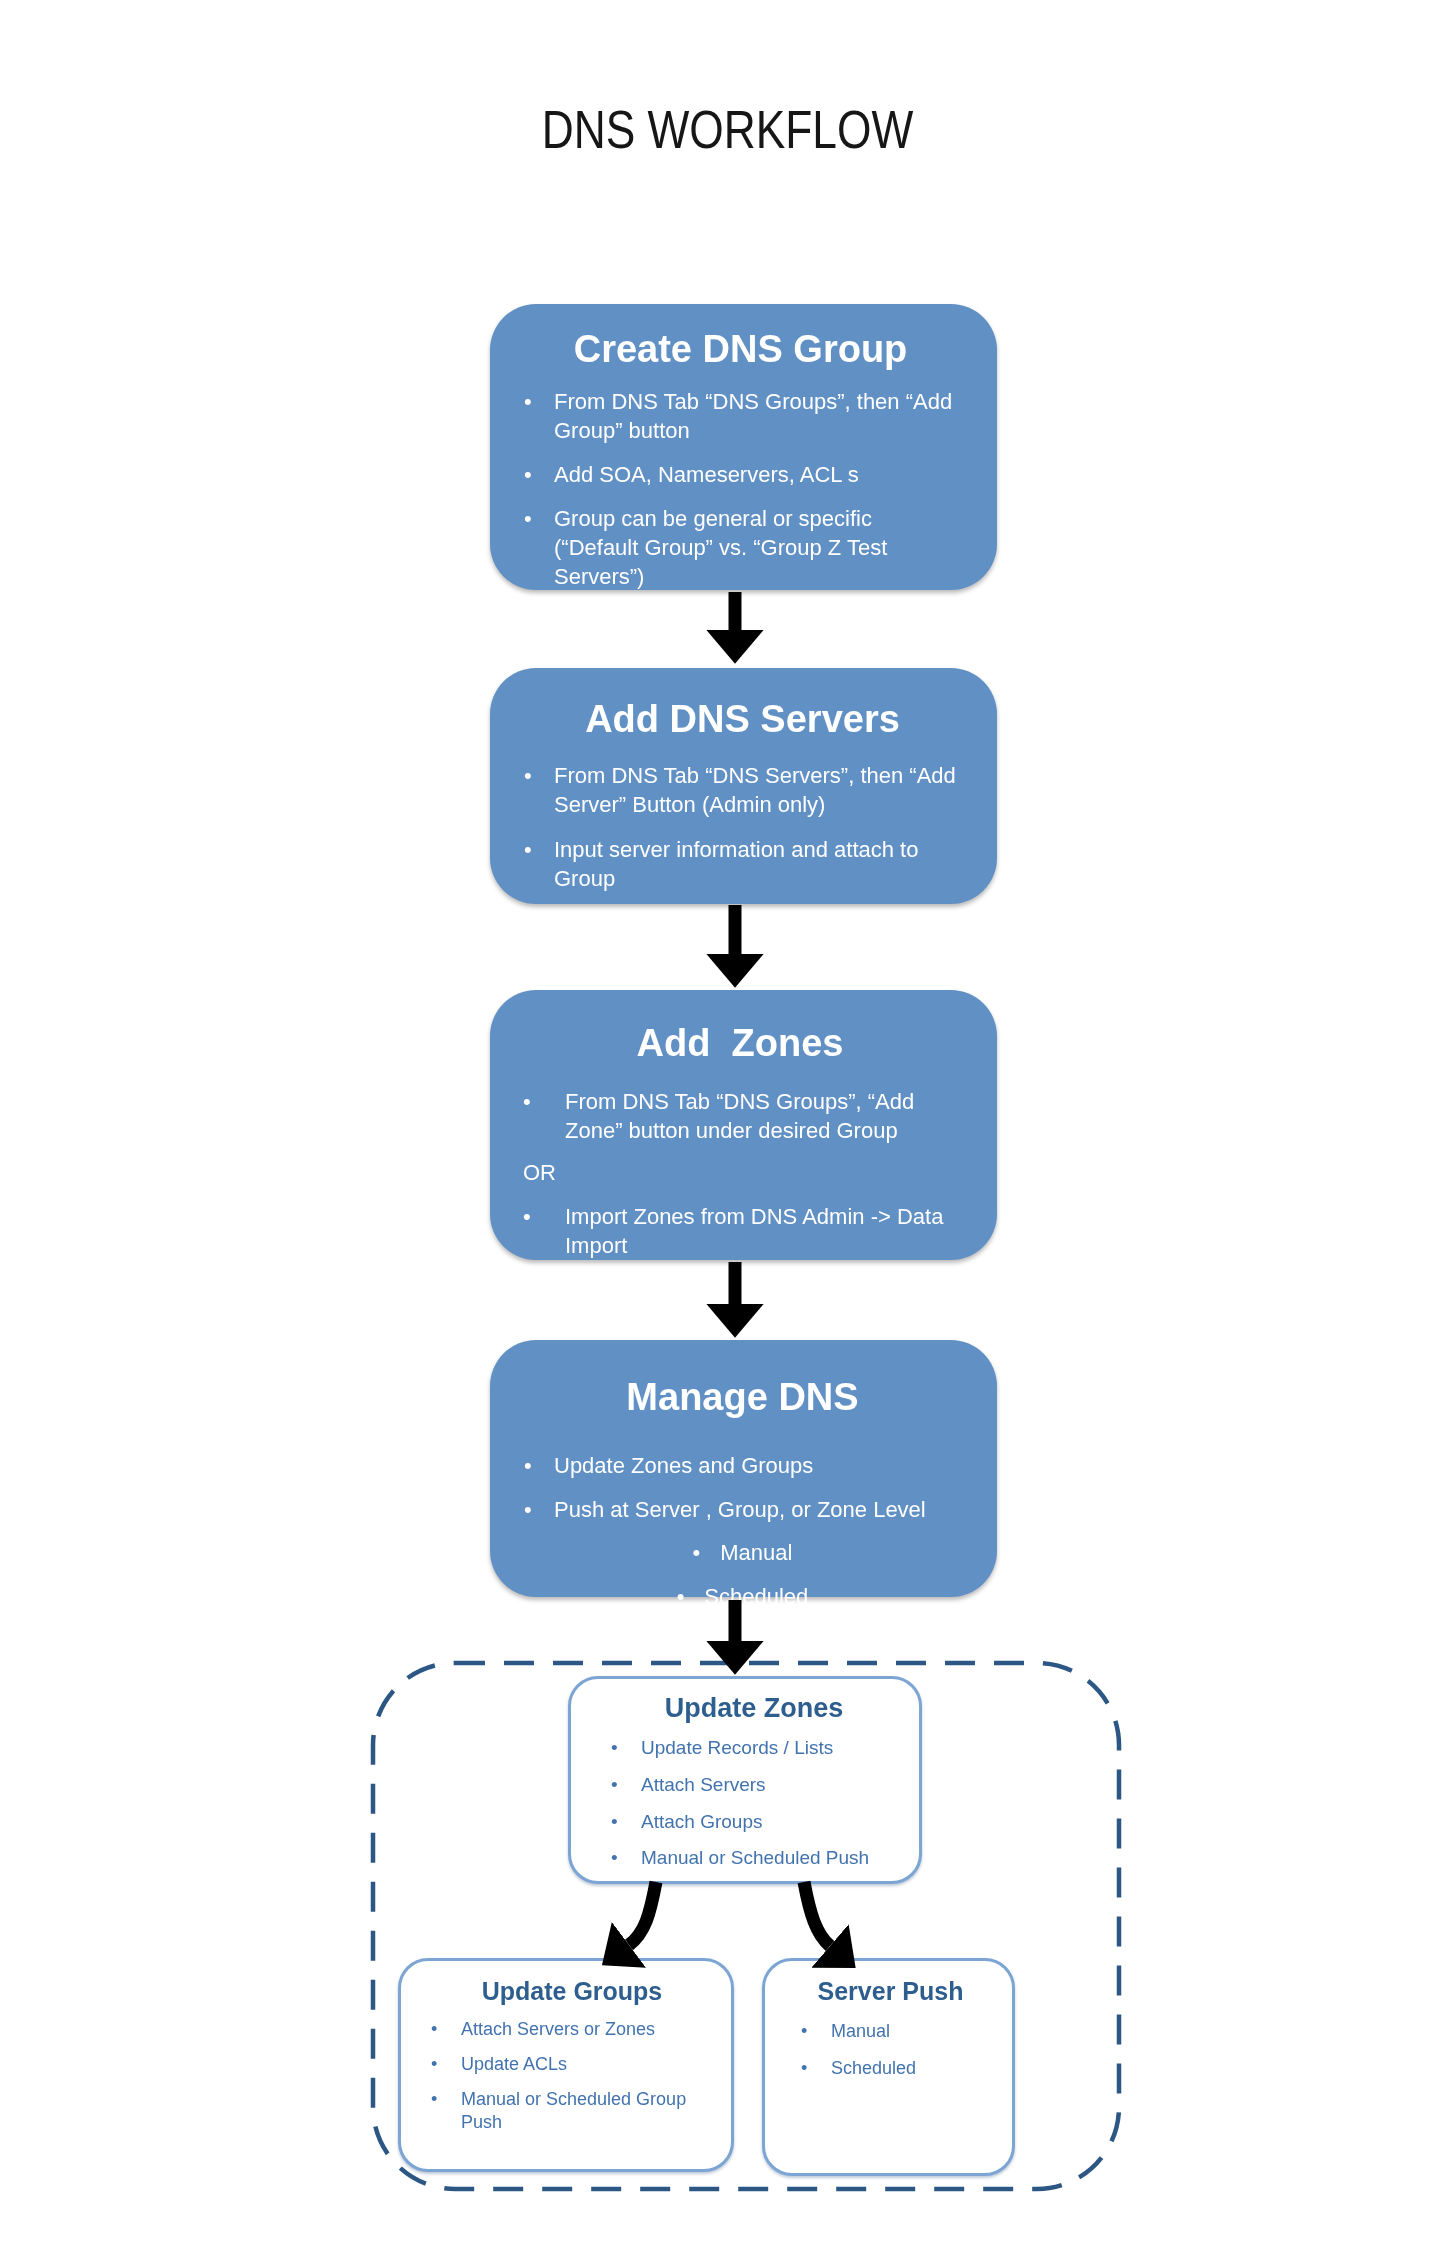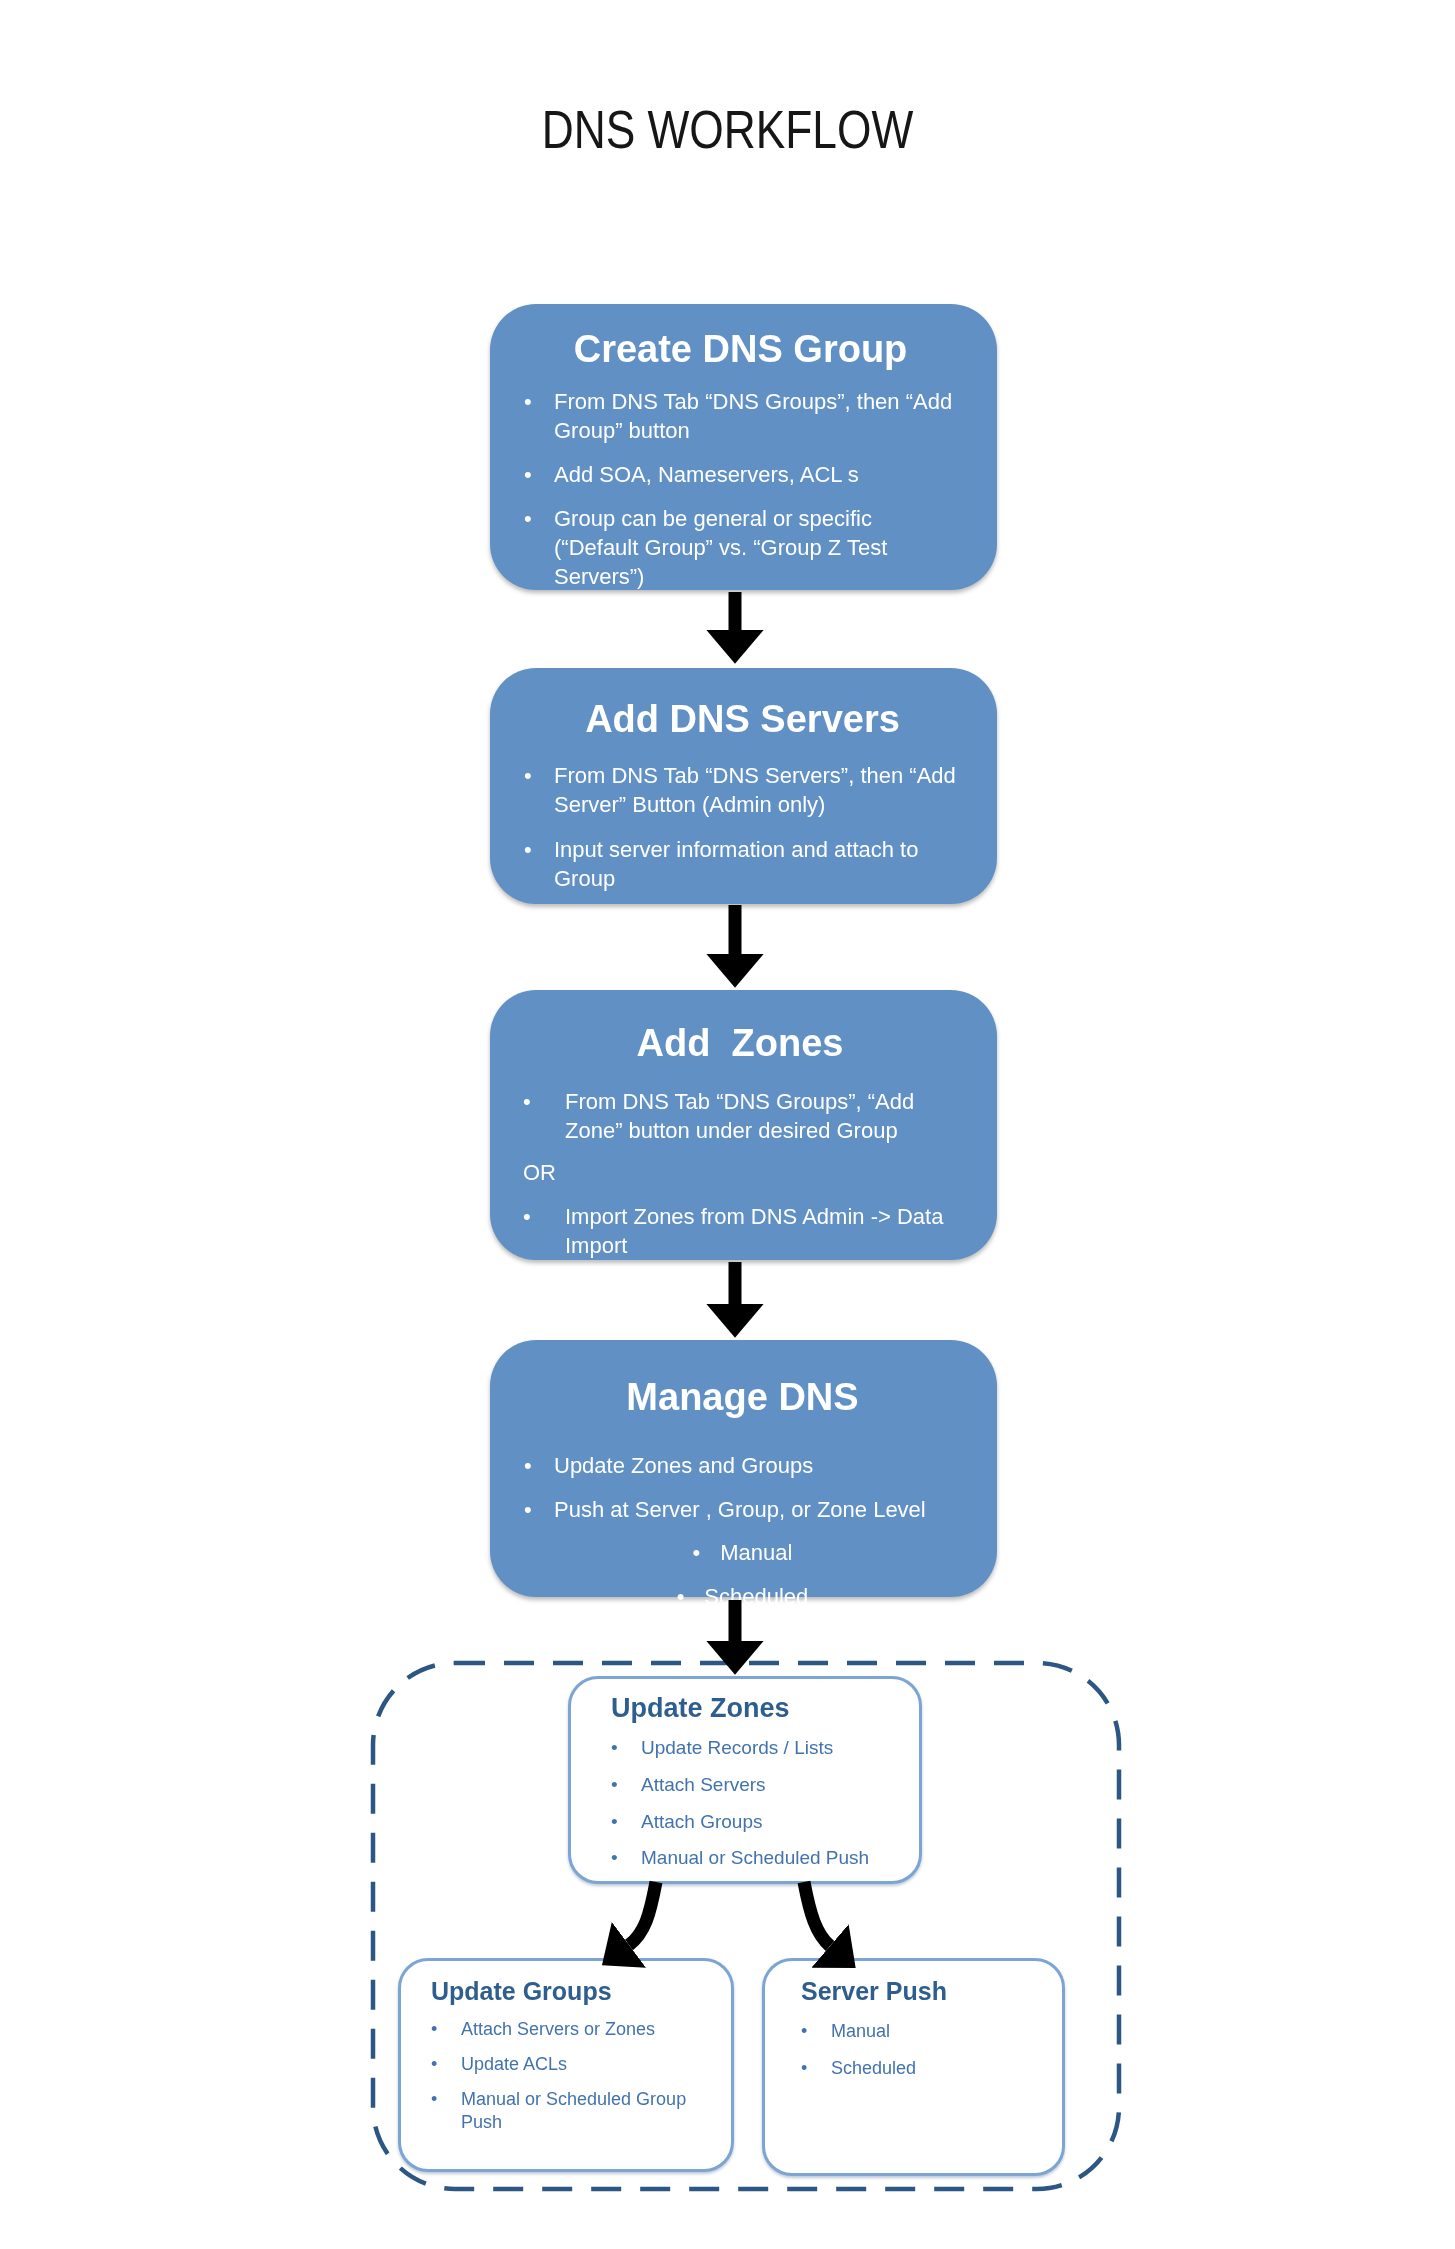--- a/index.html
+++ b/index.html
@@ -61,37 +61,37 @@
   
   .lbox{
     position:absolute;
     background:#ffffff;
     border:3px solid #7CA5D4;
     border-radius:30px;
     box-shadow:0 2px 3px rgba(70,100,140,0.35);
     box-sizing:border-box;
   }
   .lbox .ltitle{
-    text-align:left;font-weight:bold;color:#2E5E8E;
+    text-align:center;font-weight:bold;color:#2E5E8E;
     white-space:pre-wrap;
   }
   .lbox .bullet{color:#4273AE;}
   .lbox .bullet .mark{flex:0 0 30px;}
 
   #box-update-zones{left:568px;top:1676px;width:354px;height:208px;padding:14px 22px 10px 40px;}
   #box-update-zones .ltitle{font-size:27px;margin-bottom:12px;}
   #box-update-zones .bullets{gap:13px;}
   #box-update-zones .bullet{font-size:19px;line-height:1.25;}
 
   #box-update-groups{left:398px;top:1958px;width:336px;height:214px;padding:16px 18px 10px 30px;}
   #box-update-groups .ltitle{font-size:25px;margin-bottom:12px;}
   #box-update-groups .bullets{gap:12px;}
   #box-update-groups .bullet{font-size:18px;line-height:1.28;}
 
-  #box-server-push{left:762px;top:1958px;width:303px;height:218px;padding:16px 32px 10px 36px;}
+  #box-server-push{left:762px;top:1958px;width:253px;height:218px;padding:16px 32px 10px 36px;}
   #box-server-push .ltitle{font-size:25px;margin-bottom:14px;}
   #box-server-push .bullets{gap:14px;}
   #box-server-push .bullet{font-size:18px;line-height:1.28;}
 
   svg.layer{position:absolute;left:0;top:0;pointer-events:none;}
 </style>
 </head>
 <body>
 
 <div class="canvas">

